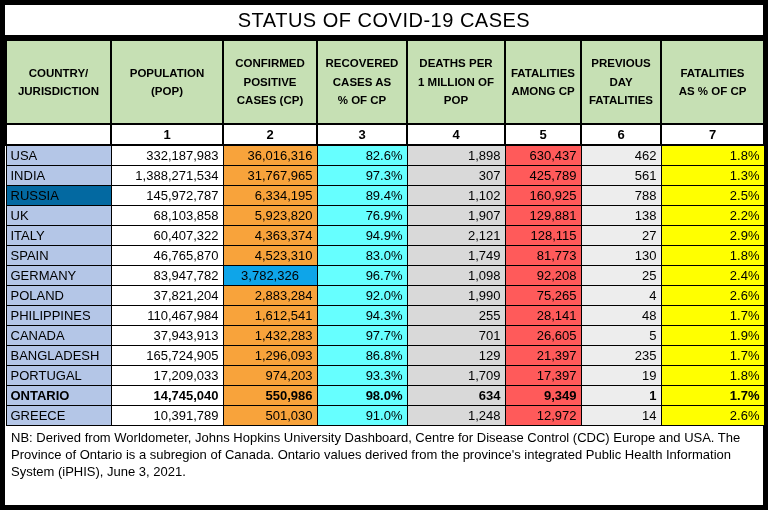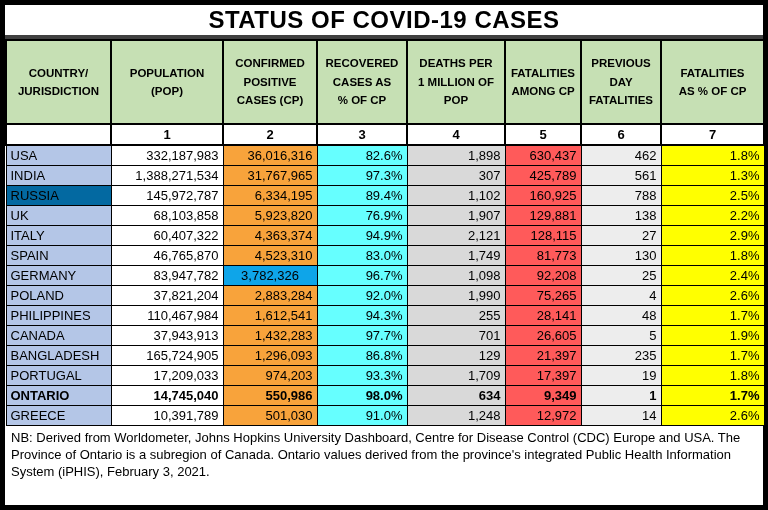--- a/index.html
+++ b/index.html
@@ -7,23 +7,23 @@
   body { width: 768px; height: 510px; overflow: hidden; }
   .sheet {
     width: 768px; height: 510px;
     border: 5px solid #000;
     background: #fff;
     color: #000;
     font-family: "Liberation Sans", sans-serif;
   }
   .title-bar {
     height: 34px;
-    border-bottom: 4px solid #404040;
+    border-bottom: 4px solid #000000;
     display: flex; align-items: center; justify-content: center;
-    font-size: 24px; font-weight: 700; letter-spacing: 0.5px;
+    font-size: 20px; font-weight: 400; letter-spacing: 0.5px;
   }
   table { border-collapse: collapse; width: 100%; table-layout: fixed; }
   th, td { border: 1px solid #000; padding: 0 4px; overflow: hidden; }
   thead th { border-width: 2px; }
   th.hdr {
     height: 84px;
     font-size: 11.5px; font-weight: bold;
     text-align: center; vertical-align: middle;
     white-space: pre-line; line-height: 1.6;
   }
@@ -224,14 +224,14 @@
           <td style="background: rgb(248, 163, 59);">501,030</td>
           <td style="background: rgb(102, 255, 255);">91.0%</td>
           <td style="background: rgb(217, 217, 217);">1,248</td>
           <td style="background: rgb(255, 90, 90);">12,972</td>
           <td style="background: rgb(237, 237, 237);">14</td>
           <td style="background: rgb(255, 255, 0);">2.6%</td>
         </tr>
       </tbody>
   </table>
 
-  <div class="footnote">NB: Derived from Worldometer, Johns Hopkins University Dashboard, Centre for Disease Control (CDC) Europe and USA. The Province of Ontario is a subregion of Canada. Ontario values derived from the province's integrated Public Health Information System (iPHIS), February 3, 2021.</div>
+  <div class="footnote">NB: Derived from Worldometer, Johns Hopkins University Dashboard, Centre for Disease Control (CDC) Europe and USA. The Province of Ontario is a subregion of Canada. Ontario values derived from the province's integrated Public Health Information System (iPHIS), June 3, 2021.</div>
 </div>
 
 </body></html>

